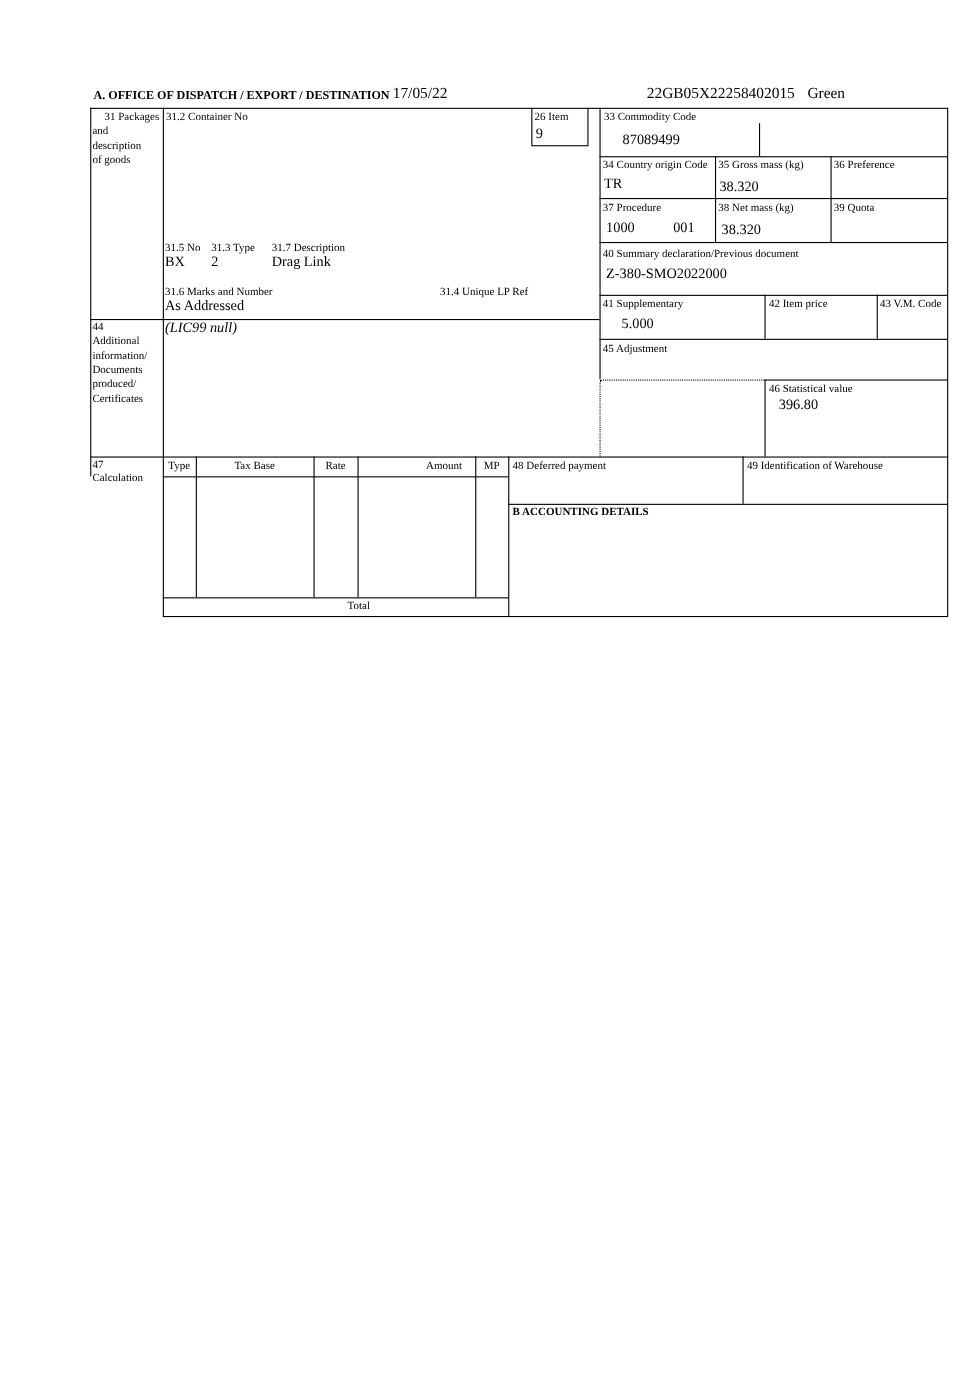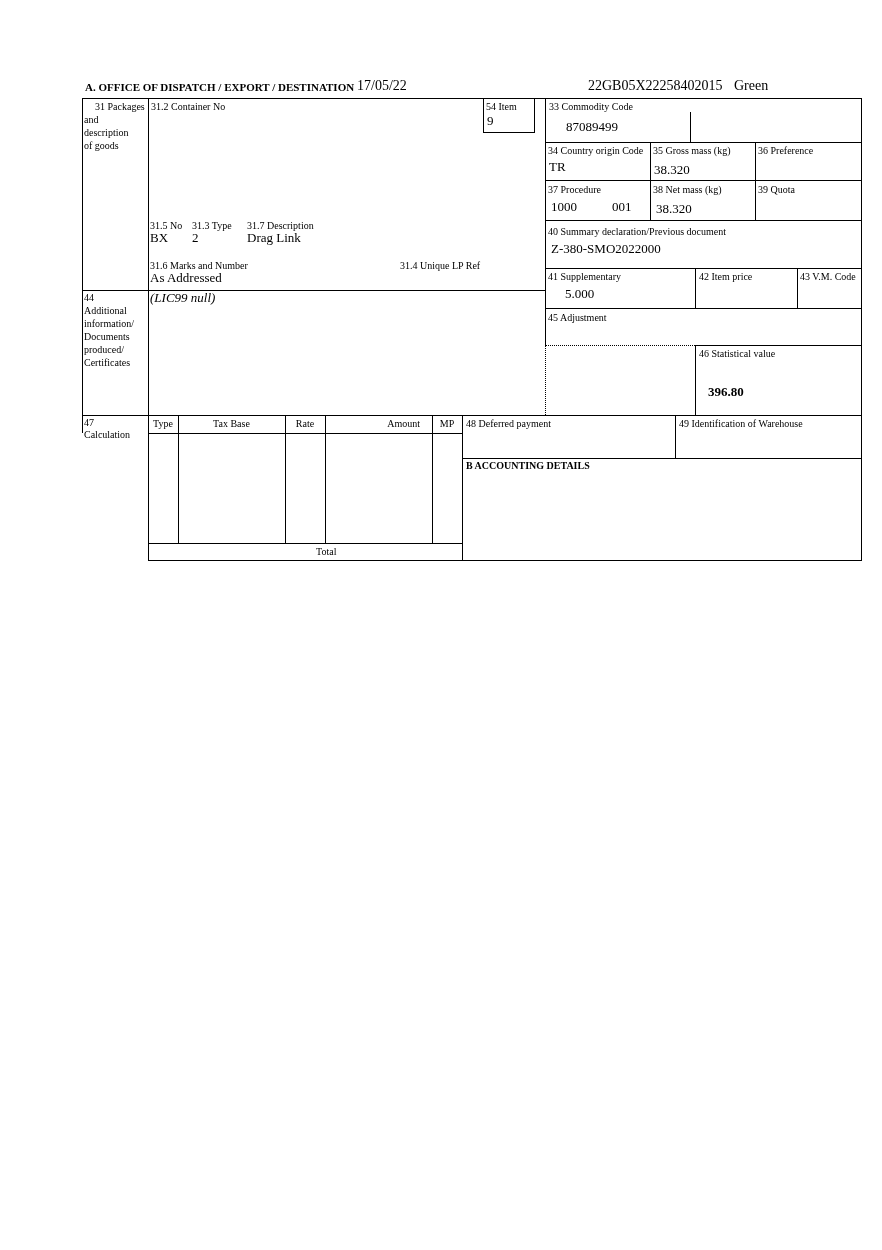--- a/index.html
+++ b/index.html
@@ -70,21 +70,21 @@
 
   <div class="hl" style="left:148px; top:560px; width:714px;"></div>
 
   <div class="lbl" style="left:95px; top:101px;">31 Packages</div>
   <div class="lbl" style="left:84px; top:114px;">and</div>
   <div class="lbl" style="left:84px; top:127px;">description</div>
   <div class="lbl" style="left:84px; top:140px;">of goods</div>
 
   <div class="lbl" style="left:151px; top:101px;text-align:right;">31.2 Container No</div>
 
-  <div class="lbl" style="left:486px; top:101px;">54 Item</div>
+  <div class="lbl" style="left:486px; top:101px;">26 Item</div>
   <div class="val" style="left:487px; top:113px;">9</div>
 
   <div class="lbl" style="left:549px; top:101px;">33 Commodity Code</div>
   <div class="val" style="left:566px; top:119px;">87089499</div>
 
   <div class="lbl" style="left:548px; top:145px;">34 Country origin Code</div>
   <div class="val" style="left:549px; top:159px;">TR</div>
   <div class="lbl" style="left:653px; top:145px;">35 Gross mass (kg)</div>
   <div class="val" style="left:654px; top:162px;">38.320</div>
   <div class="lbl" style="left:758px; top:145px;">36 Preference</div>
@@ -100,21 +100,21 @@
   <div class="val" style="left:551px; top:241px;">Z-380-SMO2022000</div>
 
   <div class="lbl" style="left:548px; top:271px;">41 Supplementary</div>
   <div class="val" style="left:565px; top:286px;">5.000</div>
   <div class="lbl" style="left:699px; top:271px;">42 Item price</div>
   <div class="lbl" style="left:800px; top:271px;">43 V.M. Code</div>
 
   <div class="lbl" style="left:548px; top:312px;">45 Adjustment</div>
 
   <div class="lbl" style="left:699px; top:348px;">46 Statistical value</div>
-  <div class="val" style="left:708px; top:384px;font-weight:bold;">396.80</div>
+  <div class="val" style="left:708px; top:360px;">396.80</div>
 
   <div class="lbl" style="left:150px; top:220px;">31.5 No</div>
   <div class="lbl" style="left:192px; top:220px;">31.3 Type</div>
   <div class="lbl" style="left:247px; top:220px;">31.7 Description</div>
   <div class="val" style="left:150px; top:230px;">BX</div>
   <div class="val" style="left:192px; top:230px;">2</div>
   <div class="val" style="left:247px; top:230px;">Drag Link</div>
 
   <div class="lbl" style="left:150px; top:260px;">31.6 Marks and Number</div>
   <div class="lbl" style="left:400px; top:260px;">31.4 Unique LP Ref</div>

